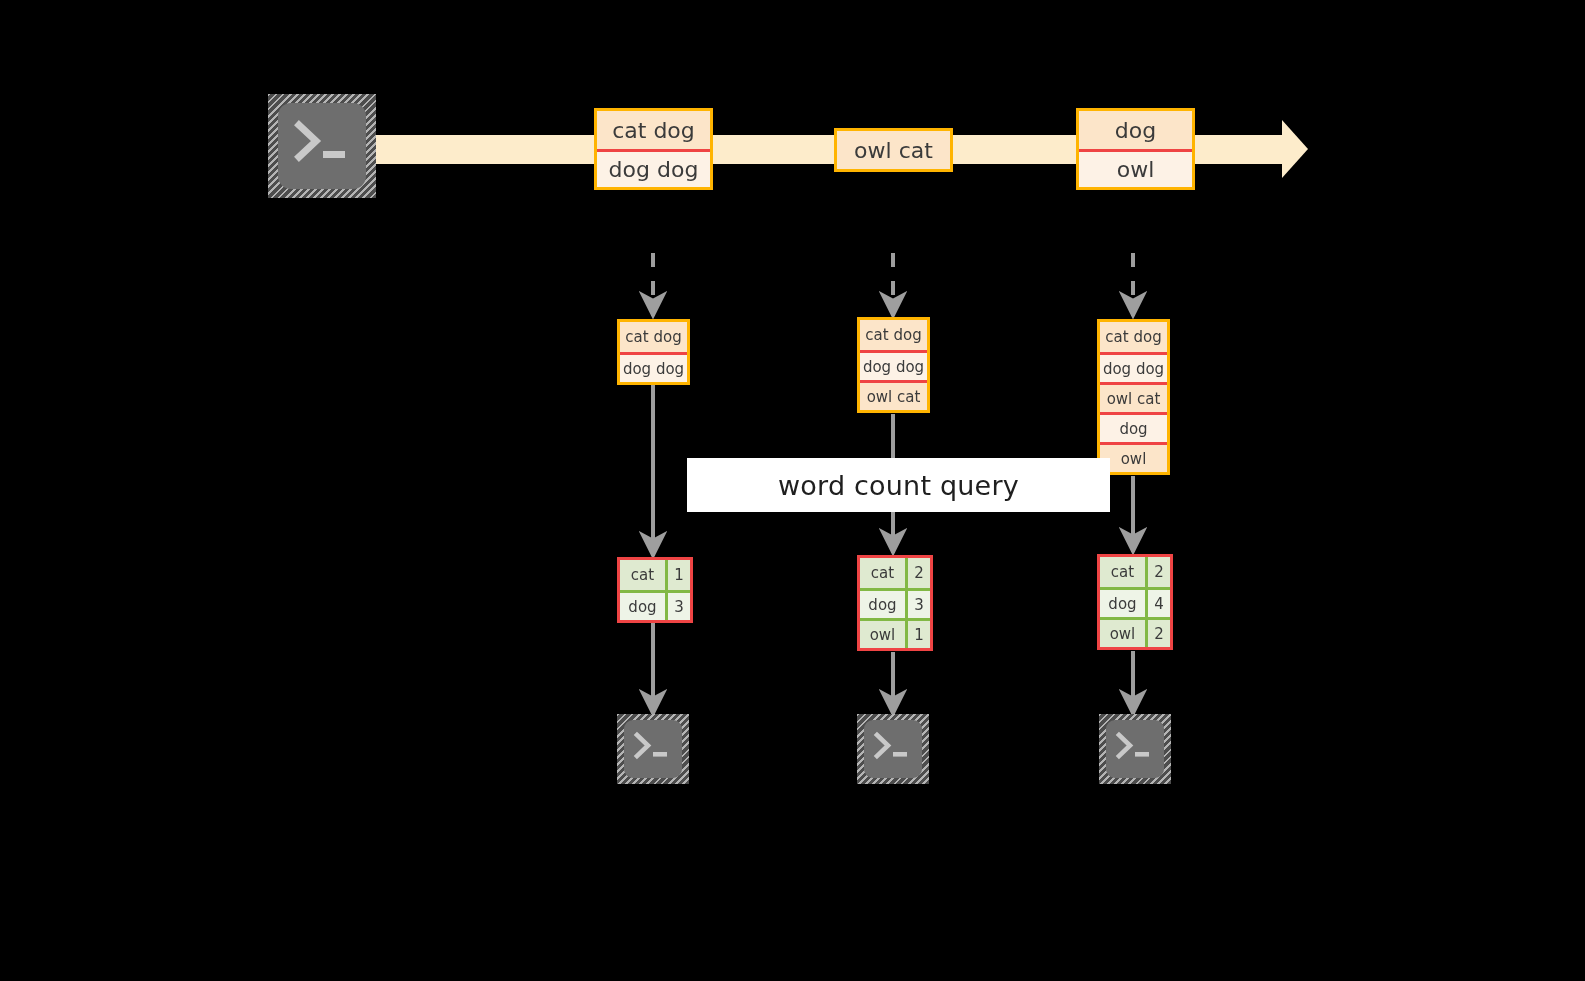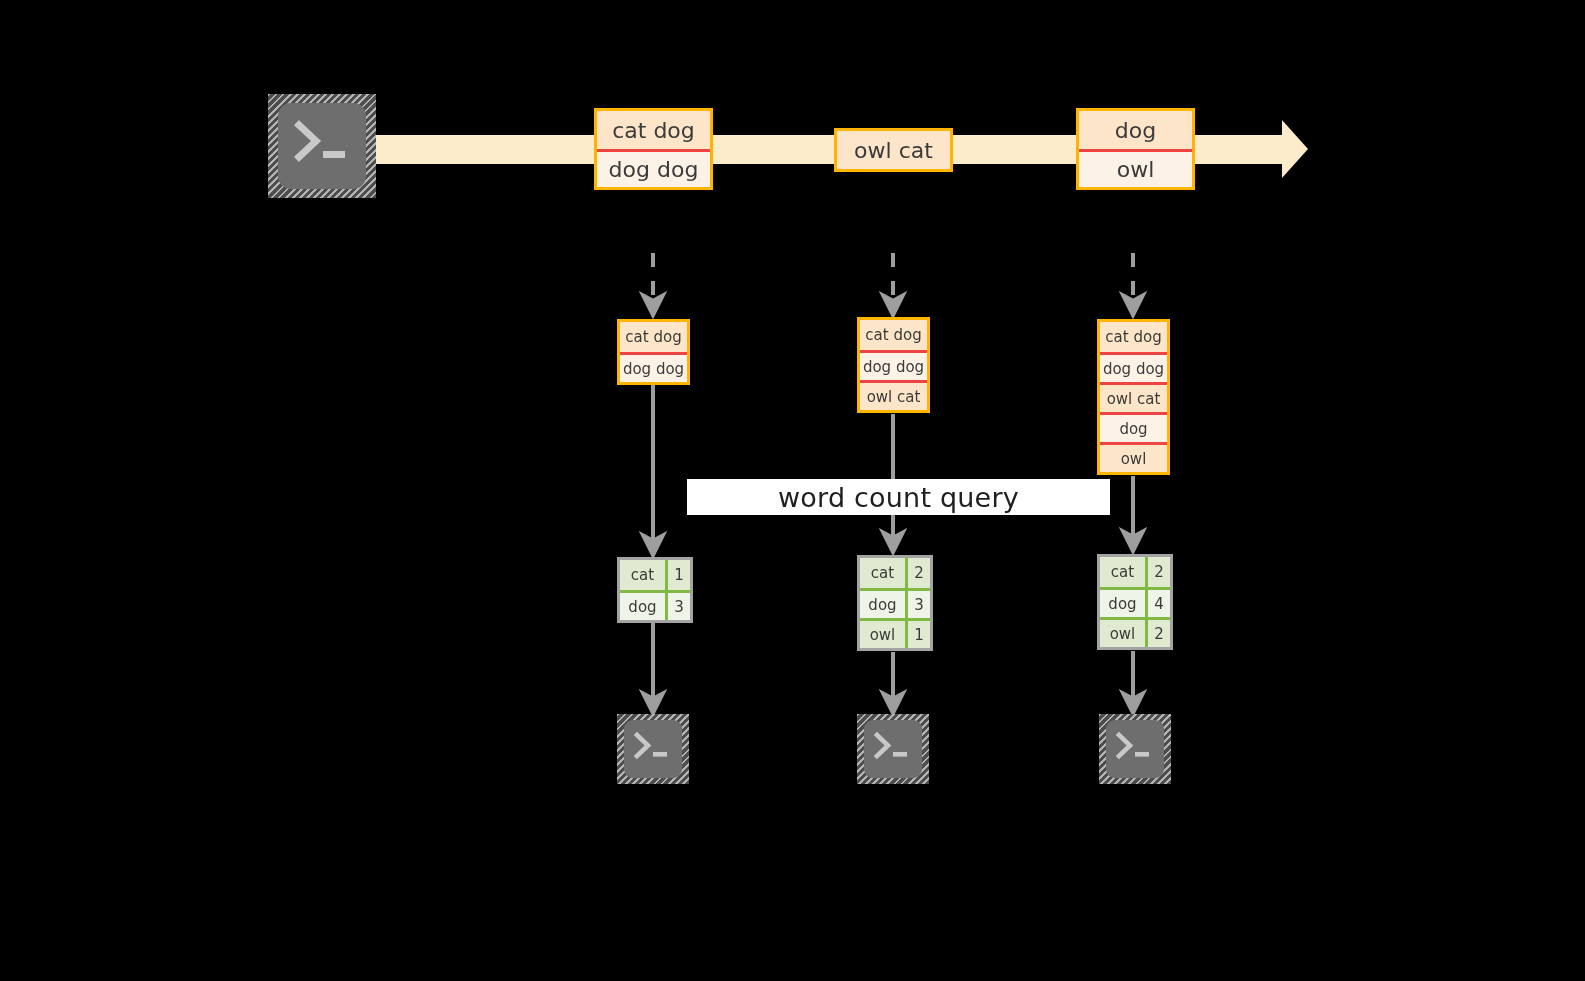--- a/index.html
+++ b/index.html
@@ -76,21 +76,21 @@
 
   
   .obox.big .orow { height: 38px; font-size: 22px; }
   
   .obox.small .orow { height: 30px; font-size: 15px; }
 
   
   .gtable {
     position: absolute;
     box-sizing: border-box;
-    border: 3px solid #a3a3a3;
+    border: 3px solid #ef4444;
     background: #fef9c3;
     border-collapse: collapse;
   }
   .gtable .grow {
     display: flex;
     box-sizing: border-box;
     height: 30px;
   }
   .gtable .grow.sep { border-top: 3px solid #82b844; }
   .gtable .grow.alt .gcell { background: #eef4e7; }
@@ -259,17 +259,17 @@
   </div>
 
   <div class="term-icon" style="left:1099px; top:714px; width:72px; height:70px;">
     <div class="inner" style="left:7px; top:6px; width:58px; height:58px; border-radius:9px;"></div>
     <svg class="glyph" viewBox="0 0 72 70" xmlns="http://www.w3.org/2000/svg">
       <path d="M 20 21 L 31 31.5 L 20 42" fill="none" stroke="#c9c9c9" stroke-width="4.6" stroke-linecap="square" stroke-linejoin="miter"></path>
       <rect x="36" y="38" width="14" height="4.6" fill="#c9c9c9"></rect>
     </svg>
   </div>
 
-  <div class="plate" style="left:687px; top:479px; width:423px; height:36px;">
+  <div class="plate" style="left:687px; top:458px; width:423px; height:54px;">
     <span>word count query</span>
   </div>
 
 </div>
 
 </body></html>

